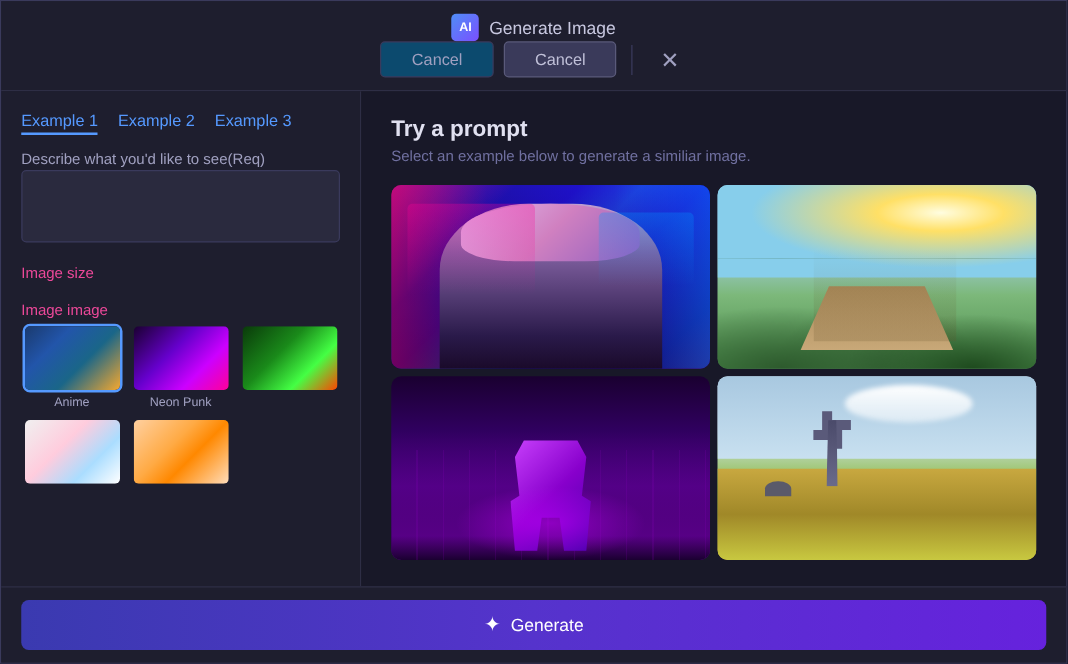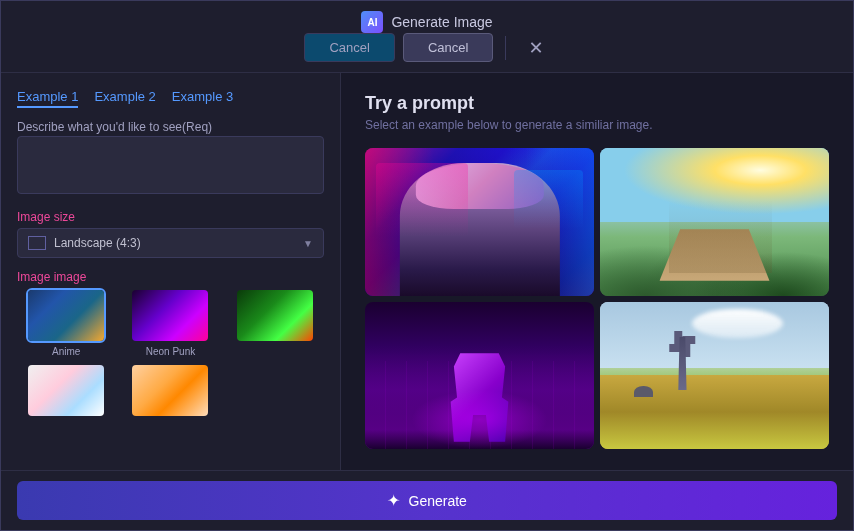--- a/index.html
+++ b/index.html
@@ -108,21 +108,21 @@
 
     
     .main-content {
       display: flex;
       flex: 1;
       overflow: hidden;
     }
 
     
     .left-panel {
-      width: 340px;
+      width: 288px;
       flex-shrink: 0;
       padding: 16px;
       border-right: 1px solid #2e2e45;
       display: flex;
       flex-direction: column;
       gap: 12px;
       background: #1e1e2e;
     }
 
     .tabs {
@@ -563,25 +563,20 @@
       </div>
 
       <div>
         <div class="label">Describe what you'd like to see(Req)</div>
         <textarea class="textarea-field" style=""></textarea>
       </div>
 
 
       <div>
         <div class="section-label">Image size</div>
-        <div class="select-box">
-          <div class="size-preview"></div>
-          <span>Landscape (4:3)</span>
-          <span class="select-arrow">▼</span>
-        </div>
       </div>
 
       <div class="left-bottom-section">
         <div class="section-label">Image image</div>
         <div class="style-grid">
           <div class="style-item">
             <div class="style-thumb selected">
               <div class="thumb-anime"></div>
             </div>
             <span class="style-label">Anime</span>

